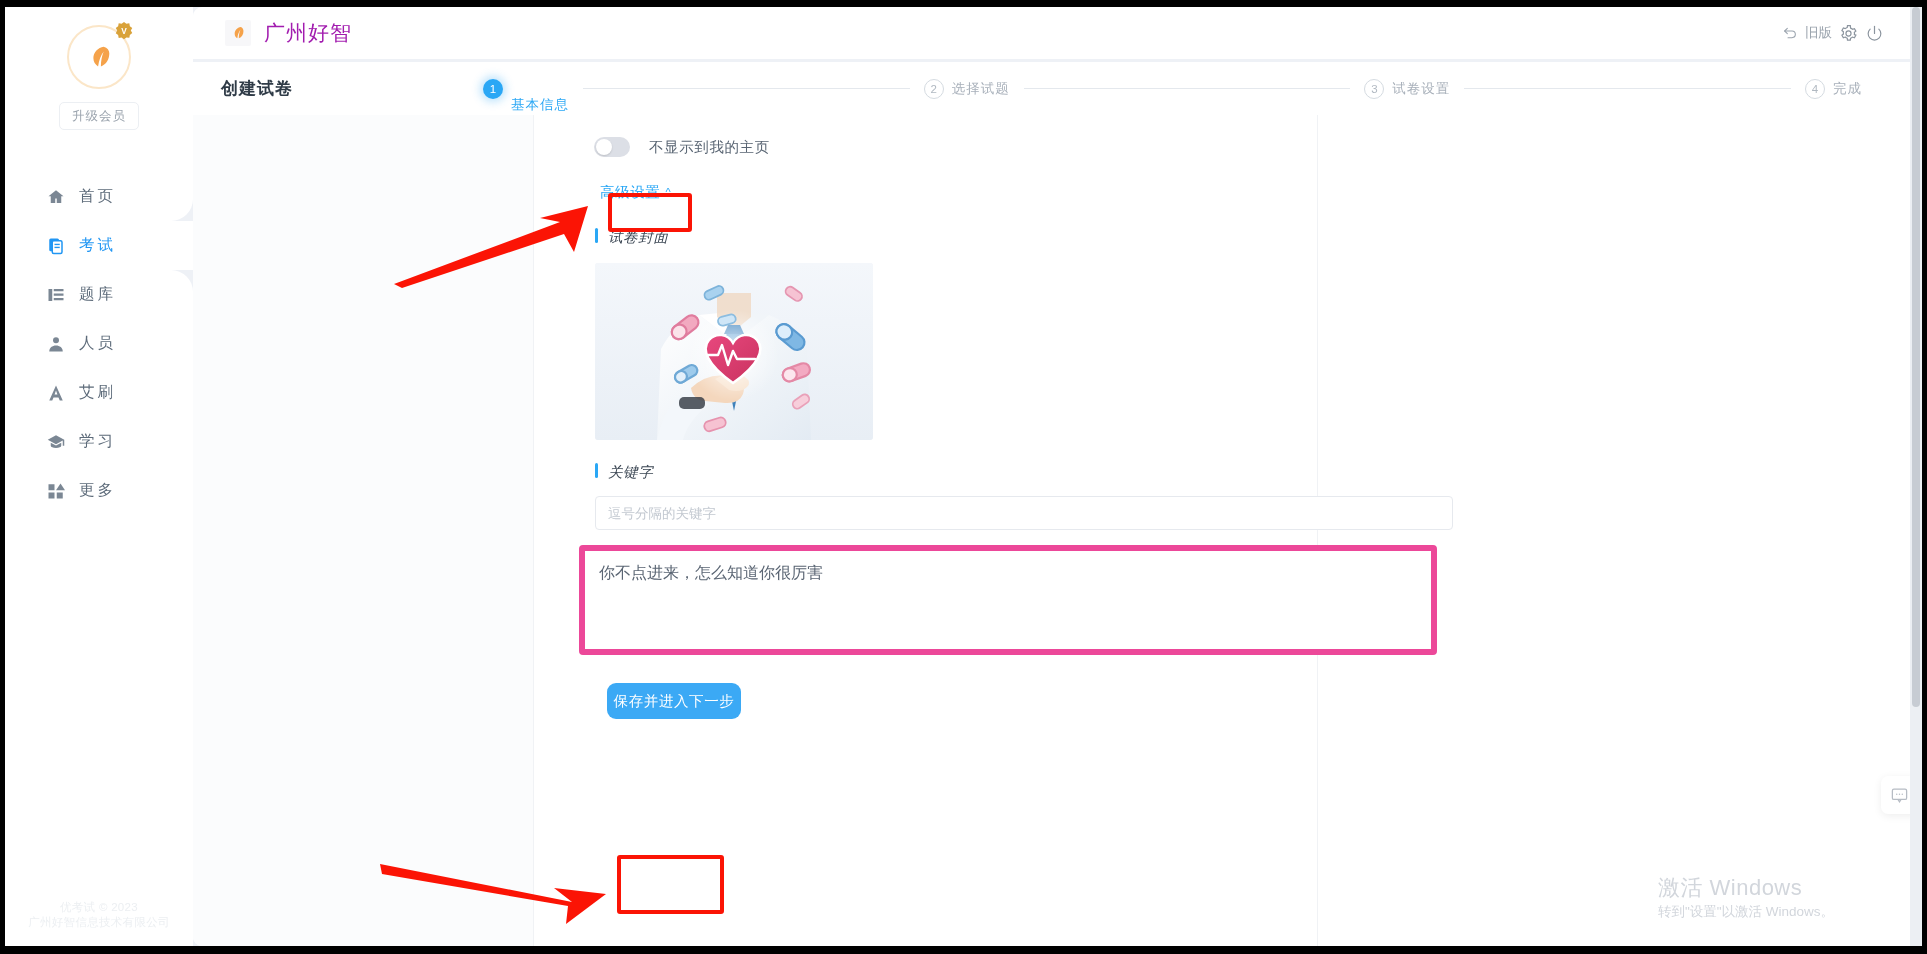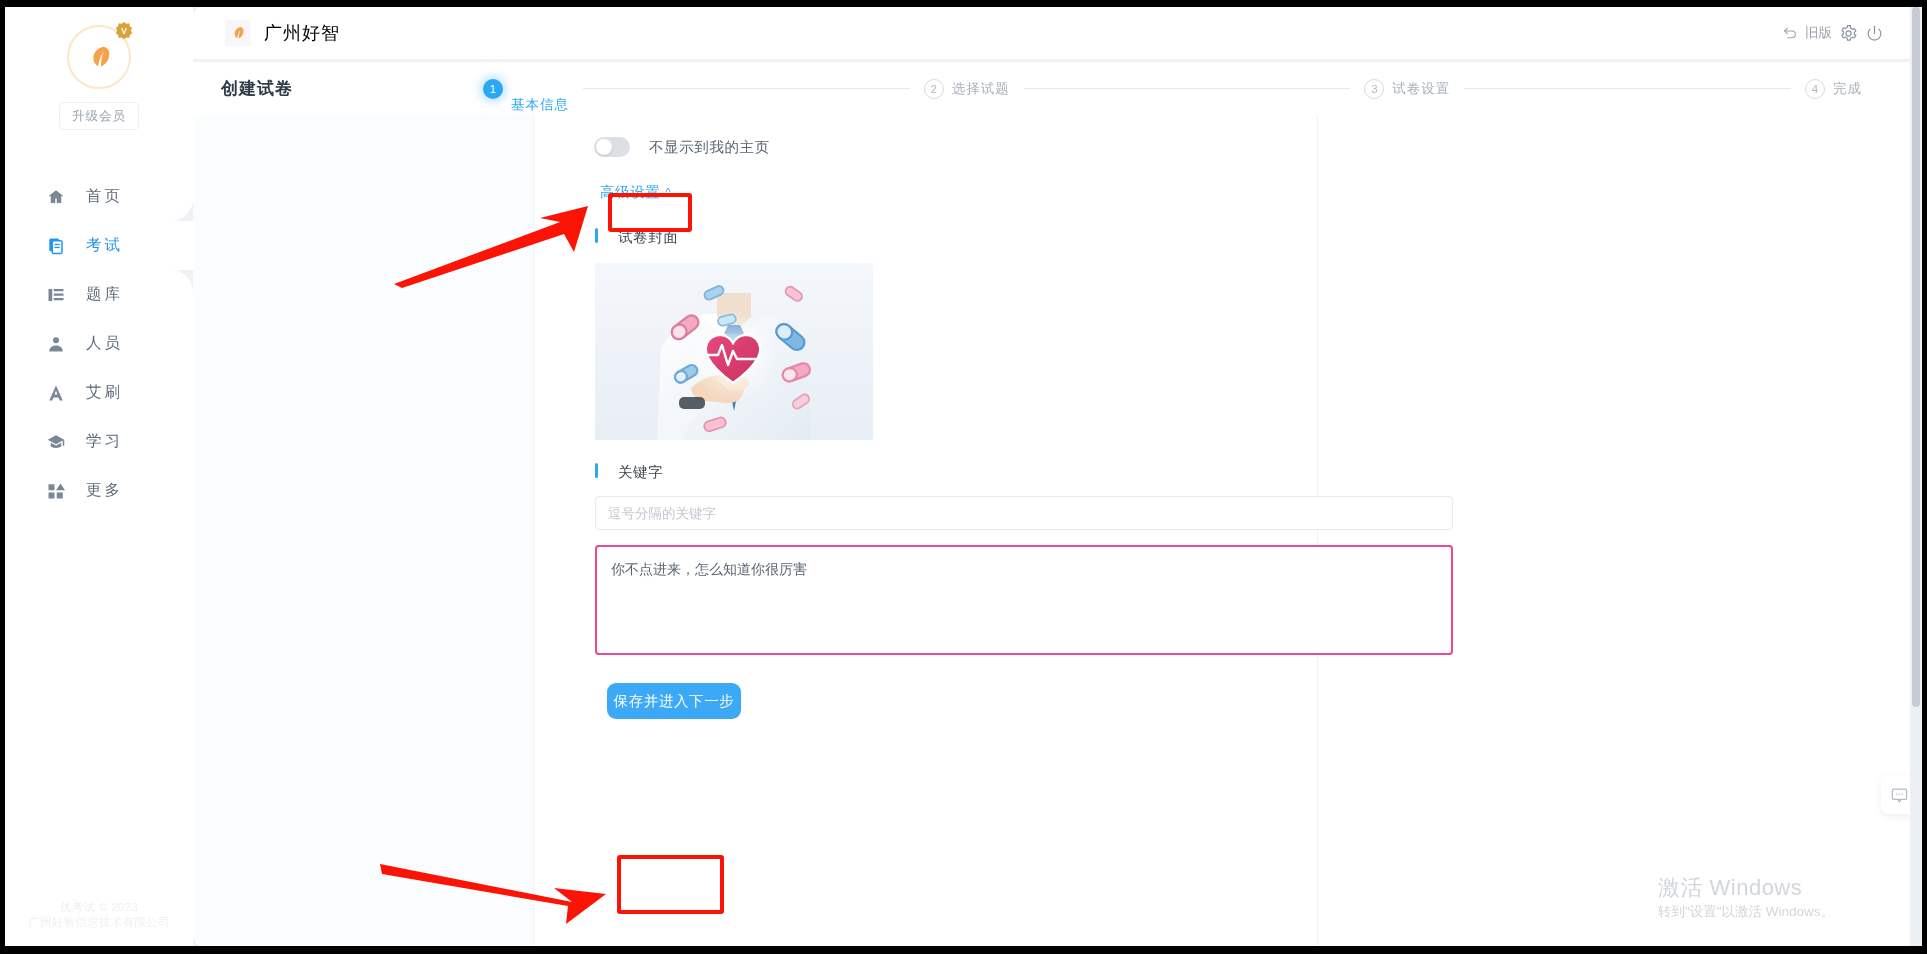--- a/index.html
+++ b/index.html
@@ -36,21 +36,21 @@
   }
   .upgrade-btn{
     margin-top:13px;width:80px;height:28px;border:1px solid #eceff3;border-radius:5px;
     background:#fff;color:#9aa3ad;font-size:12.5px;
     display:flex;align-items:center;justify-content:center;cursor:pointer;
     letter-spacing:1px;
   }
   .nav{margin-top:42px;width:100%;display:flex;flex-direction:column;align-items:flex-start;}
   .nav-item{
     position:relative;width:100%;height:49px;
-    display:flex;align-items:center;padding-left:42px;gap:21px;
+    display:flex;align-items:center;padding-left:42px;gap:14px;
     color:#5d6b7a;font-size:15.5px;cursor:pointer;letter-spacing:3px;
   }
   .nav-item .ico{width:18px;height:18px;display:flex;align-items:center;justify-content:center;}
   .nav-item .ico svg{width:18px;height:18px;fill:#7b8794;}
   .nav-item.active{color:#2196f3;}
   .nav-item.active .ico svg{fill:#2196f3;}
   .nav-item.active::before{
     content:"";position:absolute;left:28px;right:0;top:0;bottom:0;
     background:#eef1f6;border-radius:26px 0 0 26px;z-index:-1;
   }
@@ -75,21 +75,21 @@
     position:absolute;left:193px;top:7px;width:1729px;height:52px;
     background:#fff;border-radius:9px 9px 0 0;
     display:flex;align-items:center;
   }
   .brand{display:flex;align-items:center;gap:13px;margin-left:32px;}
   .brand-logo{
     width:26px;height:26px;background:#f7f7f9;border-radius:2px;
     display:flex;align-items:center;justify-content:center;
   }
   .brand-logo svg{width:16px;height:16px;}
-  .brand-name{color:#000000;font-size:18px;letter-spacing:1px;text-align:center;}
+  .brand-name{color:#a21caf;font-size:21px;letter-spacing:1px;text-align:center;}
   .topbar-right{margin-left:auto;display:flex;align-items:center;gap:6px;margin-right:38px;}
   .tb-action{display:flex;align-items:center;gap:7px;color:#9aa3ad;font-size:13.5px;cursor:pointer;}
   .tb-action svg{width:16px;height:16px;stroke:#9aa3ad;fill:none;stroke-width:1.6;}
   .tb-icon{width:20px;height:20px;cursor:pointer;display:flex;align-items:center;justify-content:center;}
   .tb-icon svg{width:19px;height:19px;stroke:#8b949e;fill:none;stroke-width:1.5;}
 
   
   .header{
     position:absolute;left:193px;top:62px;width:1729px;height:53px;
     background:#fff;display:flex;align-items:center;gap:32px;
@@ -136,42 +136,42 @@
   .toggle-label{color:#596573;font-size:14.5px;letter-spacing:.6px;}
 
   .adv-btn{
     margin:23px 0 0 61px;display:inline-flex;align-items:center;gap:5px;
     color:#2aa7f5;font-size:14.5px;cursor:pointer;letter-spacing:.6px;
     padding:3px 5px;
   }
   .adv-btn .chev{font-size:11px;display:inline-block;transform:translateY(-1px);}
 
   .sec-head{
-    display:flex;align-items:flex-start;gap:20px;margin:23px 0 0 61px;
+    display:flex;align-items:flex-start;gap:10px;margin:23px 0 0 61px;font-style:italic;
   }
   .sec-bar{width:3px;height:15px;background:#2aa7f5;border-radius:2px;}
   .sec-title{color:#3b4653;font-size:14.5px;letter-spacing:.6px;}
   .sec-hint{color:#b3bac3;font-size:12px;letter-spacing:.2px;}
 
   .cover{
     margin:16px 0 0 61px;width:278px;height:177px;border-radius:3px;overflow:hidden;
     position:relative;background:#f3f5f8;cursor:pointer;
   }
   .cover svg{width:100%;height:100%;display:block;}
 
   .kw-input{
     margin:14px 0 0 61px;width:858px;height:34px;border:1px solid #e6e9ee;border-radius:4px;
     background:#fff;color:#3b4653;font-size:13.5px;padding:0 12px;outline:none;
     font-family:inherit;
   }
   .kw-input::placeholder{color:#c2c8d0;}
 
   .desc-area{
-    margin:15px 0 0 61px;width:858px;height:110px;border:2px solid #ec4899;border-radius:4px;
-    background:#fff;color:#5a6573;font-size:14px;padding:12px 14px;outline:none;resize:none;
+    margin:15px 0 0 45px;width:858px;height:110px;border:6px solid #ec4899;border-radius:4px;
+    background:#fff;color:#5a6573;font-size:16px;padding:12px 14px;outline:none;resize:none;
     font-family:inherit;line-height:20px;
   }
 
   .save-wrap{margin:24px 0 0 73px;}
   .save-btn{
     width:134px;height:36px;background:#3ba9f5;color:#fff;border:none;border-radius:9px;
     font-size:14.5px;letter-spacing:.6px;cursor:pointer;font-family:inherit;
   }
 
   

